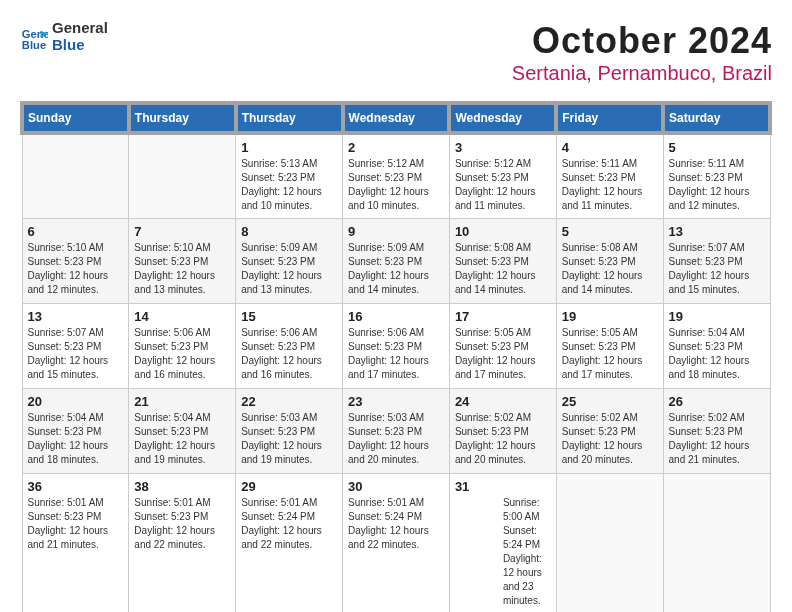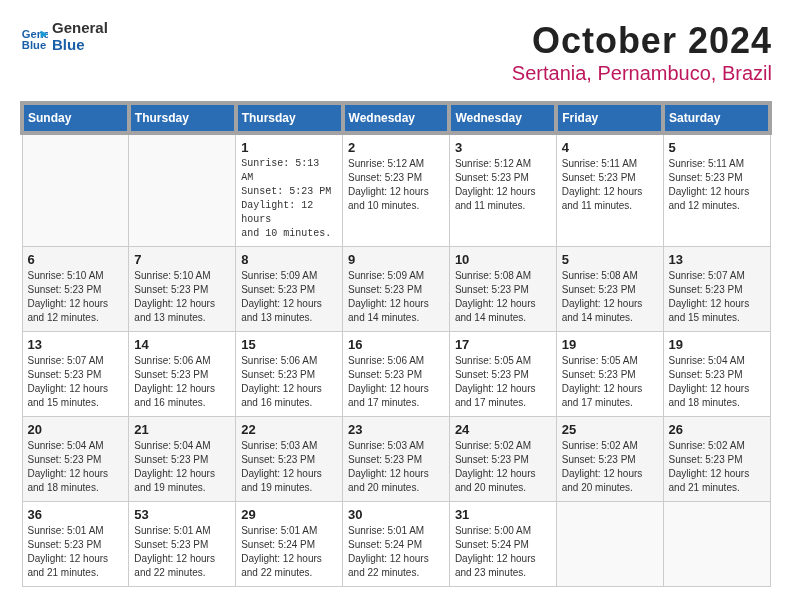--- a/index.html
+++ b/index.html
@@ -112,21 +112,21 @@
         <th>Friday</th>
         <th>Saturday</th>
       </tr>
   </thead>
   <tbody id="calendar-body">
       <tr>
         <td class="empty"></td>
         <td class="empty"></td>
         <td>
           <span class="day-number">1</span>
-          <div class="day-info" style="white-space: pre-line; font-family: Liberation Mono, monospace;">Sunrise: 5:13 AM
+          <div class="day-info" style="white-space: pre-line;">Sunrise: 5:13 AM
 Sunset: 5:23 PM
 Daylight: 12 hours
 and 10 minutes.</div>
         </td>
         <td>
           <span class="day-number">2</span>
           <div class="day-info" style="white-space: pre-line;">Sunrise: 5:12 AM
 Sunset: 5:23 PM
 Daylight: 12 hours
 and 10 minutes.</div>
@@ -308,21 +308,21 @@
       </tr>
       <tr>
         <td>
           <span class="day-number">36</span>
           <div class="day-info" style="white-space: pre-line;">Sunrise: 5:01 AM
 Sunset: 5:23 PM
 Daylight: 12 hours
 and 21 minutes.</div>
         </td>
         <td>
-          <span class="day-number">53</span>
+          <span class="day-number">38</span>
           <div class="day-info" style="white-space: pre-line;">Sunrise: 5:01 AM
 Sunset: 5:23 PM
 Daylight: 12 hours
 and 22 minutes.</div>
         </td>
         <td>
           <span class="day-number">29</span>
           <div class="day-info" style="white-space: pre-line;">Sunrise: 5:01 AM
 Sunset: 5:24 PM
 Daylight: 12 hours
@@ -330,21 +330,21 @@
         </td>
         <td>
           <span class="day-number">30</span>
           <div class="day-info" style="white-space: pre-line;">Sunrise: 5:01 AM
 Sunset: 5:24 PM
 Daylight: 12 hours
 and 22 minutes.</div>
         </td>
         <td>
           <span class="day-number">31</span>
-          <div class="day-info" style="white-space: pre-line;">Sunrise: 5:00 AM
+          <div class="day-info" style="white-space: pre-line; margin-left: 48px;">Sunrise: 5:00 AM
 Sunset: 5:24 PM
 Daylight: 12 hours
 and 23 minutes.</div>
         </td>
         <td class="empty"></td>
         <td class="empty"></td>
       </tr>
     </tbody>
 </table>
 

